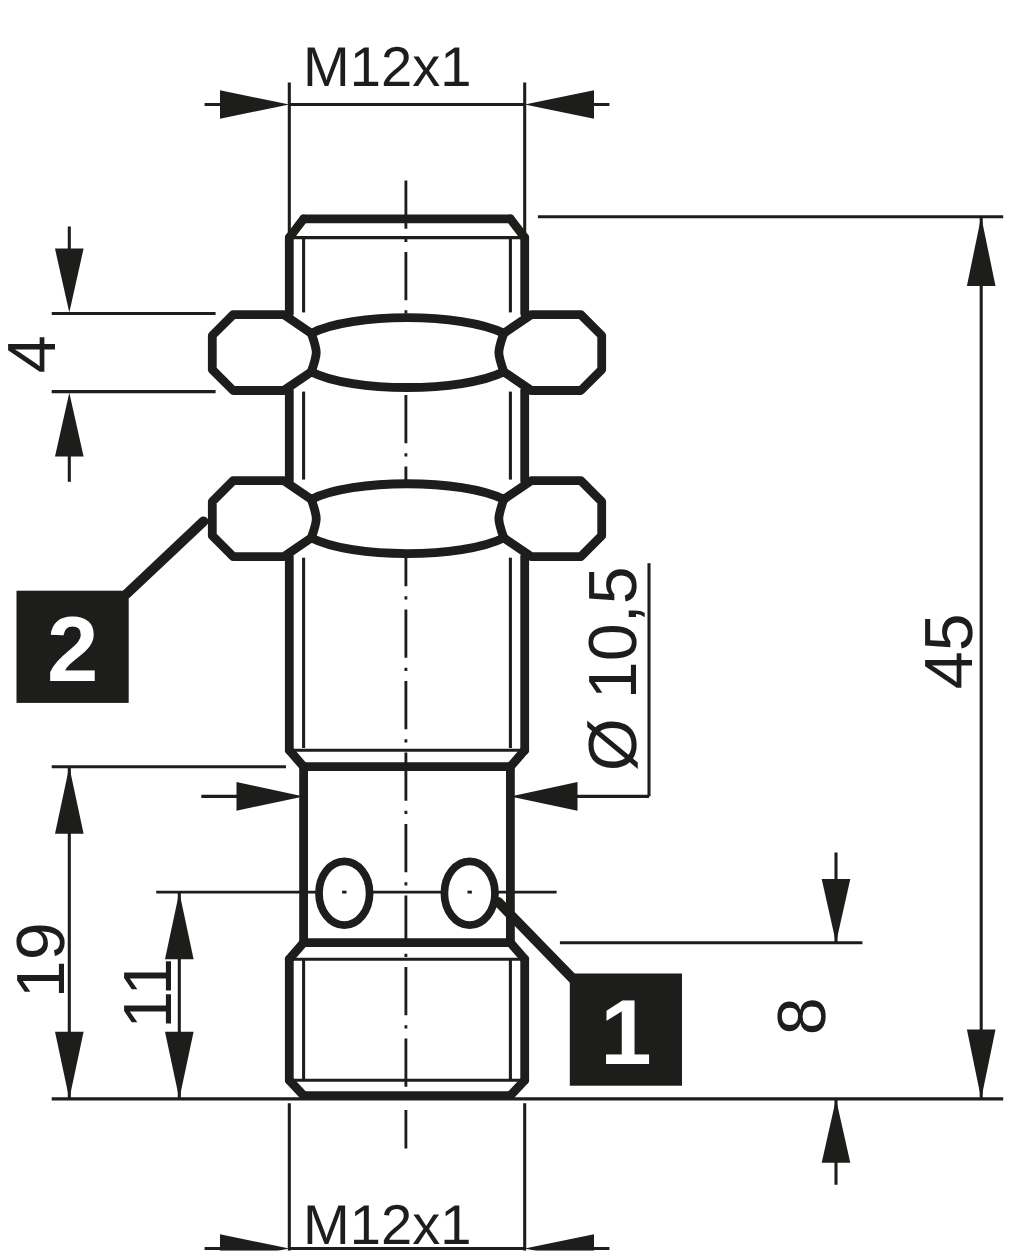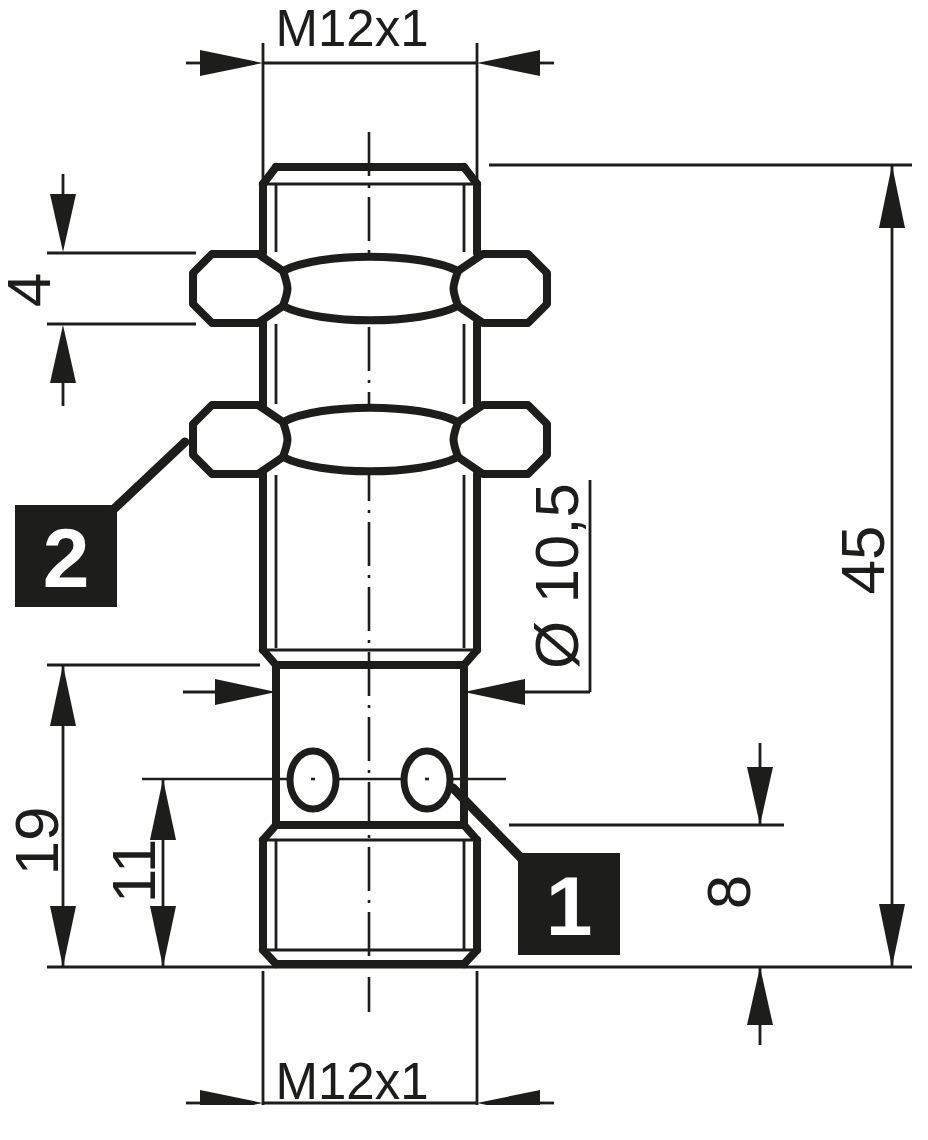--- a/index.html
+++ b/index.html
@@ -6,20 +6,21 @@
     margin: 0;
     padding: 0;
     background: #ffffff;
   }
   .page {
     position: relative;
     width: 928px;
     height: 1105px;
     background: #ffffff;
     overflow: hidden;
+    margin-top: 32px;
   }
   svg text {
     font-family: "Liberation Sans", "DejaVu Sans", sans-serif;
     fill: #1d1d1b;
   }
   svg .dim-num {
     font-size: 62px;
   }
   svg .thread-label {
     font-size: 51px;

